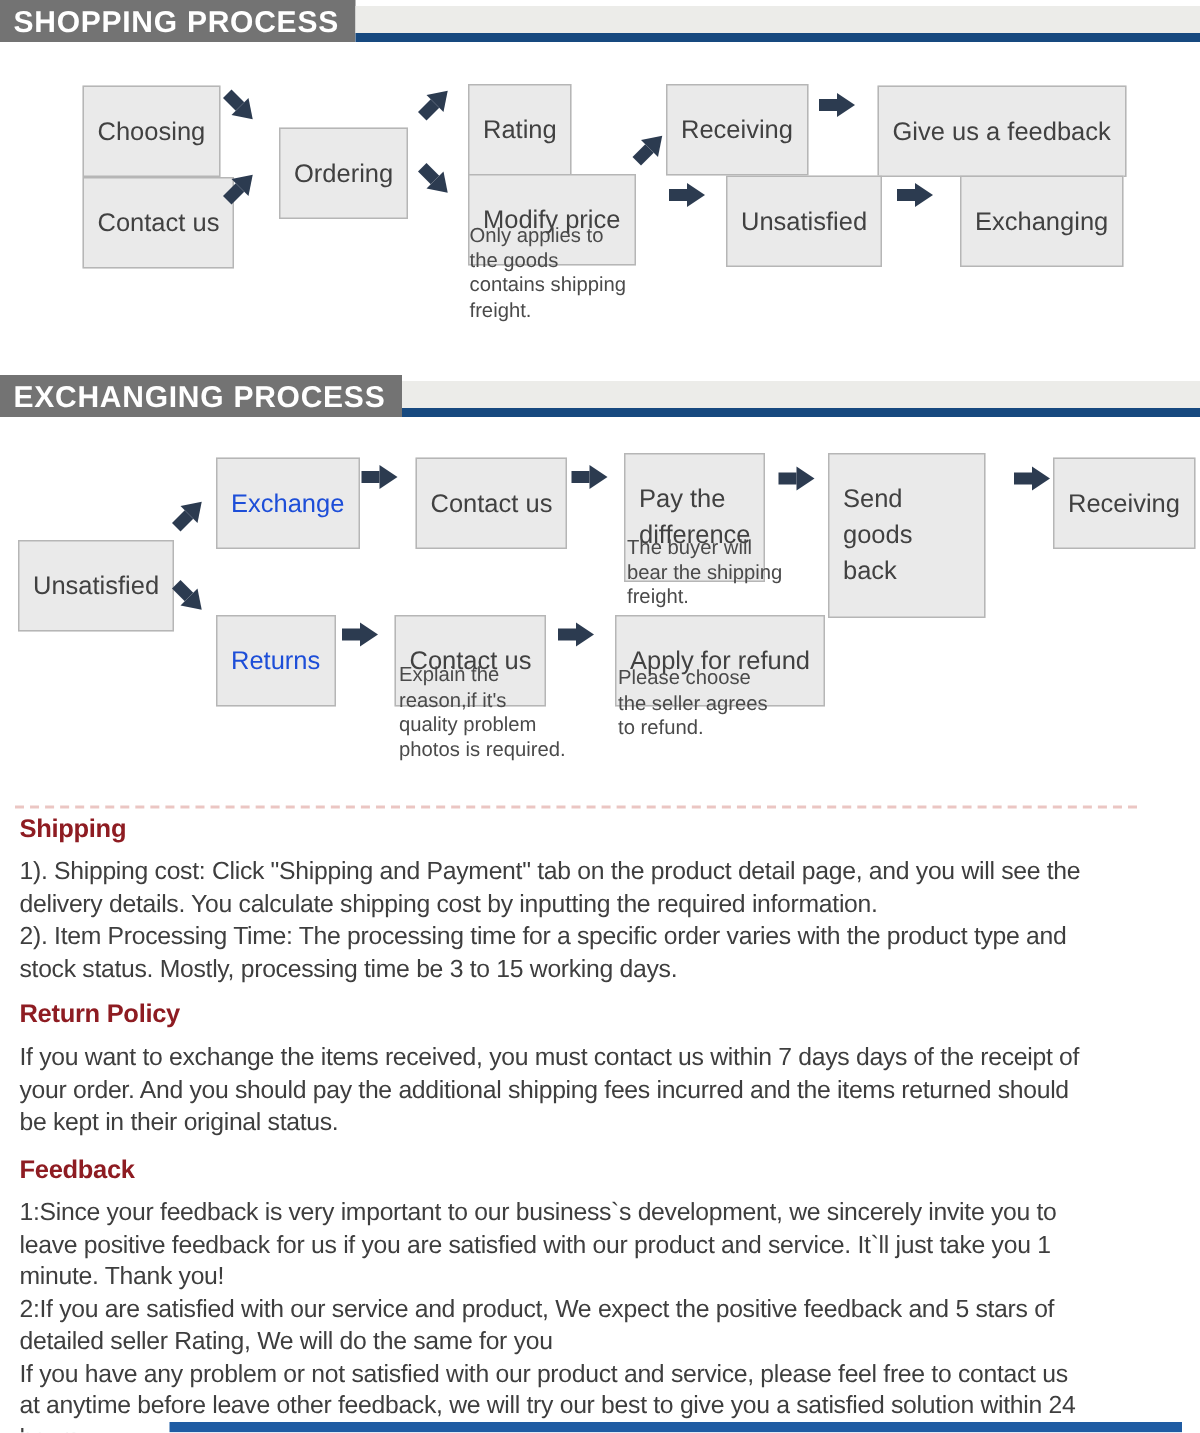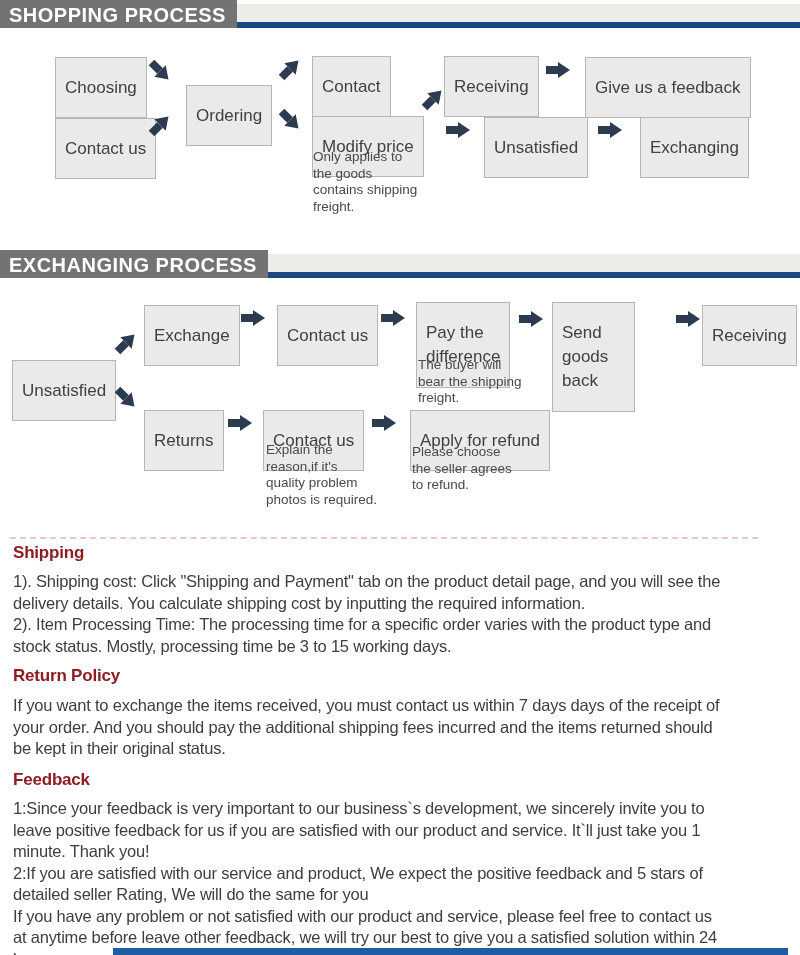--- a/index.html
+++ b/index.html
@@ -7,21 +7,21 @@
         font-family:"Liberation Sans",sans-serif;}
   
   .banner-row{position:absolute;left:0;right:0;display:flex;align-items:stretch;height:28px;}
   .banner-label{background:#737373;color:#fff;font-size:20px;font-weight:bold;
                 letter-spacing:.5px;padding:2px 11px 0 9px;display:flex;align-items:center;white-space:nowrap;}
   .banner-strip{flex:1;margin-top:4px;background:#ecece9;border-bottom:6px solid #17497f;}
   
   .fbox{position:absolute;box-sizing:border-box;background:#eaeaea;border:1px solid #b6b6b6;
         color:#414141;font-size:17px;line-height:23px;padding:18px 9px;white-space:nowrap;text-align:center;}
   .fbox.multi{white-space:normal;text-align:left;line-height:24px;}
-  .redtxt{color:#404040;}
+  .redtxt{color:#1d4ed8;}
   .fnote{position:absolute;font-size:13.5px;line-height:16.5px;color:#4a4a4a;white-space:pre-line;}
   
   .arr{position:absolute;display:flex;align-items:center;}
   .arr .sh{width:12px;height:8px;background:#2c3b50;}
   .arr .hd{width:0;height:0;border-left:12px solid #2c3b50;border-top:8px solid transparent;border-bottom:8px solid transparent;}
   .rot-up{transform:rotate(-45deg);}
   .rot-down{transform:rotate(45deg);}
   
   .divider{position:absolute;left:10px;width:748px;border-top:2px dashed rgba(197,92,82,.35);}
   .sec-head{position:absolute;left:13px;font-size:17px;font-weight:bold;color:#8e1c22;letter-spacing:-.2px;}
@@ -48,21 +48,21 @@
   <div class="arr rot-up" style="left:148px;top:117px;">
       <span class="sh"></span>
       <span class="hd"></span>
     </div>
   <div class="fbox" style="left:186px;top:85px;">Ordering</div>
 
   <div class="arr rot-up" style="left:278px;top:61px;">
       <span class="sh"></span>
       <span class="hd"></span>
     </div>
-  <div class="fbox" style="left:312px;top:56px;">Contact</div>
+  <div class="fbox" style="left:312px;top:56px;">Rating</div>
   <div class="arr rot-down" style="left:278px;top:112px;">
       <span class="sh"></span>
       <span class="hd"></span>
     </div>
   <div class="fbox" style="left:312px;top:116px;">Modify price</div>
   <div class="fnote" style="left:313px;top:149px;">Only applies to
 the goods
 contains shipping
 freight.</div>
 
@@ -114,21 +114,21 @@
       <span class="hd"></span>
     </div>
   <div class="fbox multi" style="left:416px;top:302px;width:94px;">Pay the difference</div>
   <div class="fnote" style="left:418px;top:357px;">The buyer will
 bear the shipping
 freight.</div>
   <div class="arr" style="left:519px;top:311px;">
       <span class="sh"></span>
       <span class="hd"></span>
     </div>
-  <div class="fbox multi" style="left:552px;top:302px;width:83px;">Send goods back</div>
+  <div class="fbox multi" style="left:552px;top:302px;width:105px;">Send goods back</div>
   <div class="arr" style="left:676px;top:311px;">
       <span class="sh"></span>
       <span class="hd"></span>
     </div>
   <div class="fbox" style="left:702px;top:305px;">Receiving</div>
 
   <div class="fbox redtxt" style="left:144px;top:410px;">Returns</div>
   <div class="arr" style="left:228px;top:415px;">
       <span class="sh"></span>
       <span class="hd"></span>

